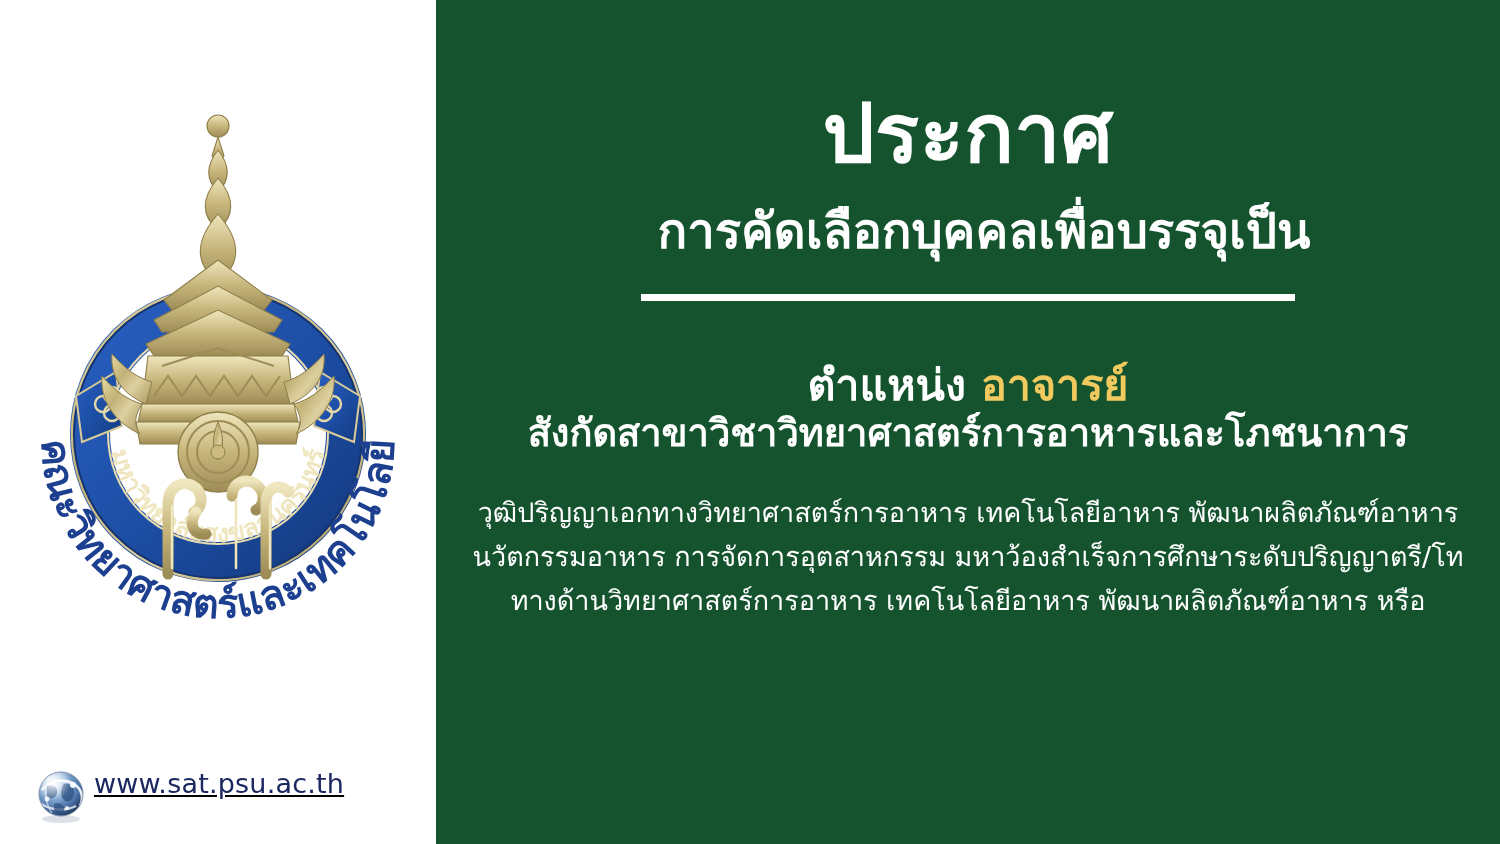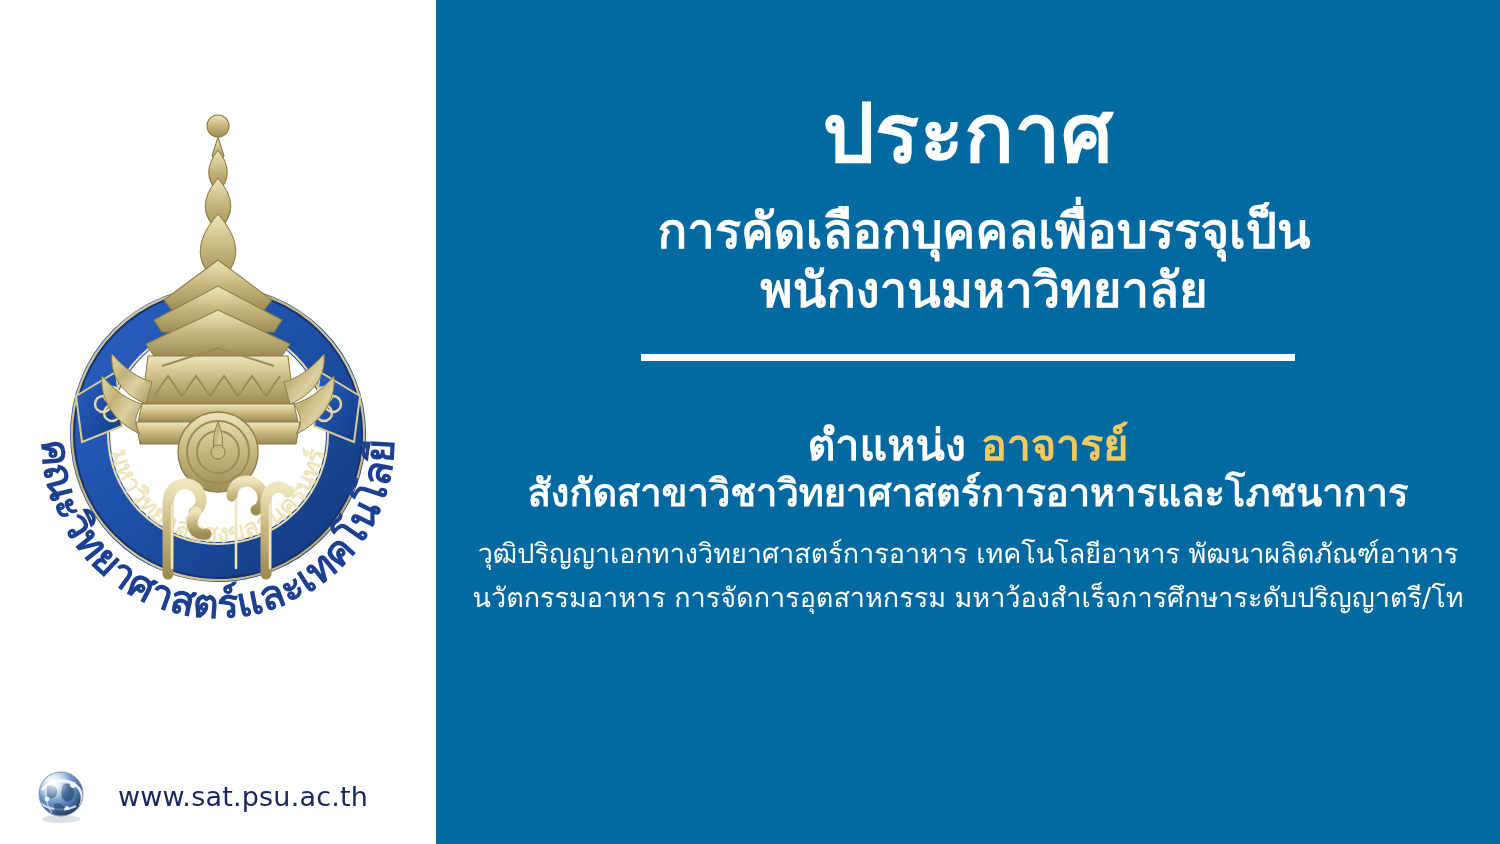--- a/index.html
+++ b/index.html
@@ -21,34 +21,34 @@
   .emblem-wrap {
     position:absolute;
     left:18px; top:104px;
     width:400px; height:590px;
   }
   .emblem-svg { width:100%; height:100%; display:block; }
 
   .site-row {
     position:absolute;
     left:34px; top:768px;
-    display:flex; align-items:center; gap:28px;
+    display:flex; gap:4px;text-decoration:underline;
   }
   .globe-svg { width:56px; height:56px; display:block; flex:0 0 56px; }
   .site-url {
     font-size:27px; color:#1b2760; letter-spacing:.2px;
     font-family:"DejaVu Sans","Liberation Sans",sans-serif;
     white-space:nowrap;
   }
 
   
   .right-panel {
     position:relative;
     width:1064px; height:844px;
-    background:#0369a1;
+    background:#14532d;
     flex:0 0 1064px;
     display:flex; flex-direction:column; align-items:center;
     color:#ffffff; text-align:center;
     overflow:hidden;
   }
 
   .headline {
     margin-top:92px;
     font-size:82px; line-height:1.02; font-weight:700;
     color:#ffffff; letter-spacing:.5px;
@@ -70,21 +70,21 @@
     color:#ffffff;
   }
   .position-line .role { color:#f0ca5e; }
 
   .dept-line {
     font-size:38px; font-weight:700; line-height:1.2;
     color:#ffffff;
   }
 
   .qualifications {
-    margin-top:16px;
+    margin-top:35px;
     width:1000px;
     font-size:27px; line-height:1.62;
     color:#ffffff; font-weight:400;
   }
   .qualifications .q-line { display:block; white-space:nowrap; }
 </style>
 </head>
 <body>
 
 <div class="poster">
@@ -249,30 +249,30 @@
       <span class="site-url">www.sat.psu.ac.th</span>
     </div>
   </div>
 
   <div class="right-panel">
 
     <div class="headline">ประกาศ</div>
 
     <div class="subhead">
       <div>การคัดเลือกบุคคลเพื่อบรรจุเป็น</div>
-      <div>พนักงานมหาวิทยาลัย</div>
     </div>
 
     <div class="divider"></div>
 
     <div class="position-line">
       <span>ตำแหน่ง</span>
       <span class="role">อาจารย์</span>
     </div>
 
     <div class="dept-line">สังกัดสาขาวิชาวิทยาศาสตร์การอาหารและโภชนาการ</div>
 
     <div class="qualifications">
         <span class="q-line">วุฒิปริญญาเอกทางวิทยาศาสตร์การอาหาร เทคโนโลยีอาหาร พัฒนาผลิตภัณฑ์อาหาร</span>
         <span class="q-line">นวัตกรรมอาหาร การจัดการอุตสาหกรรม มหาว้องสำเร็จการศึกษาระดับปริญญาตรี/โท</span>
+        <span class="q-line">ทางด้านวิทยาศาสตร์การอาหาร เทคโนโลยีอาหาร พัฒนาผลิตภัณฑ์อาหาร หรือ</span>
       </div>
   </div>
 </div>
 
 </body></html>

